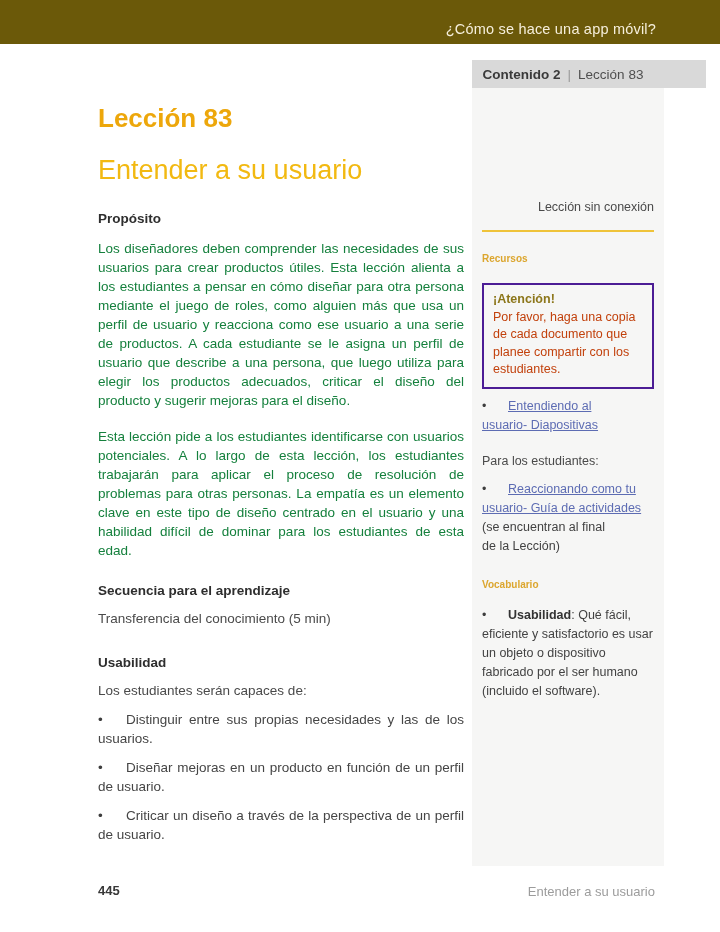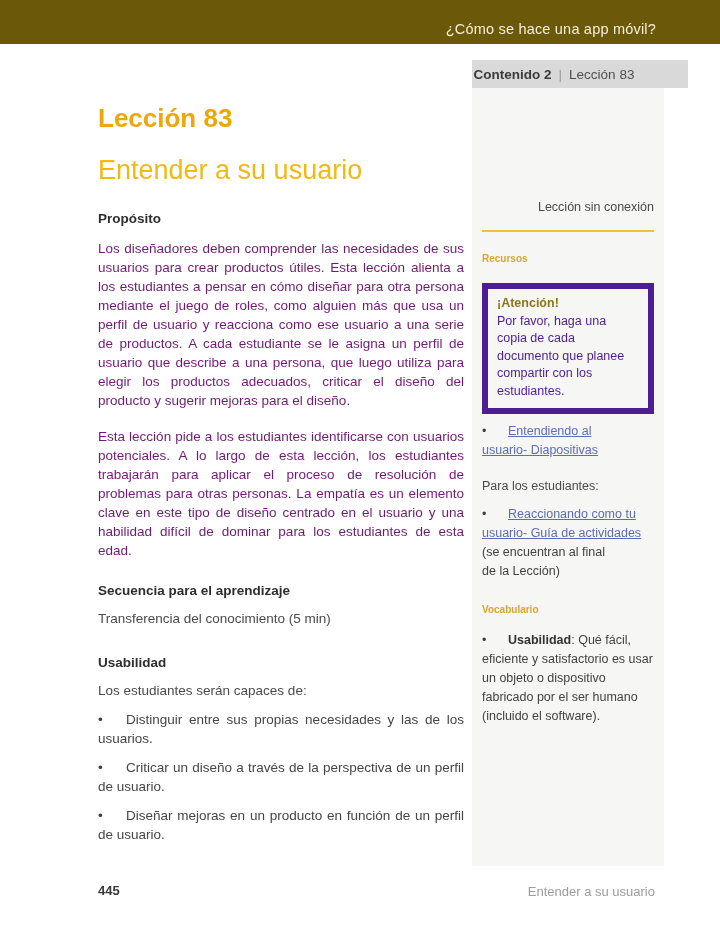--- a/index.html
+++ b/index.html
@@ -9,42 +9,42 @@
   }
   
   .top-banner{
     position:absolute;left:0;top:0;width:720px;height:44px;background:#6b5909;
     display:flex;justify-content:flex-end;align-items:center;box-sizing:border-box;
     padding-right:64px;padding-top:14px;
   }
   .top-banner span{color:#f6efdc;font-size:14.5px;letter-spacing:.2px;}
   
   .tab-bar{
-    position:absolute;left:472px;top:60px;width:216px;height:28px;background:#d9d9d9;
+    position:absolute;left:472px;top:60px;width:234px;height:28px;background:#d9d9d9;
     display:flex;align-items:center;justify-content:center;box-sizing:border-box;
     padding-right:52px;font-size:13.5px;white-space:pre;
   }
   .tab-bar .unit{color:#3a3a3a;font-weight:bold;}
   .tab-bar .sep{color:#999999;padding:0 7px;}
   .tab-bar .lesson{color:#4f4f4f;}
   
   .sidebar{
     position:absolute;left:472px;top:88px;width:192px;height:778px;background:#f6f6f5;
     box-sizing:border-box;padding:12px 10px;font-size:12.5px;color:#4e4e4e;line-height:19px;
   }
   .offline-label{margin-top:98px;text-align:right;color:#4a4a4a;}
   .sidebar-divider{margin-top:13px;border:0;border-top:2px solid #efc339;height:0;}
   .side-heading{font-weight:bold;color:#dca62e;font-size:10px;}
   .recursos-heading{margin-top:17px;}
   .attention-box{
-    margin-top:15px;border:6px solid #4c1d95;box-sizing:border-box;
+    margin-top:15px;border:2px solid #4c1d95;box-sizing:border-box;
     padding:6px 9px 8px 9px;line-height:17.5px;
   }
   .attention-title{font-weight:bold;color:#8c761a;}
-  .attention-body{color:#4c1d95;}
+  .attention-body{color:#c2410c;}
   .side-label{margin-top:13px;color:#4a4a4a;}
   .link-item{margin-top:8px;}
   .bullet{display:inline-block;width:26px;color:#3d3d3d;}
   .side-link{color:#5d6cb3;text-decoration:underline;white-space:pre-line;}
   .students-label{margin-top:17px;}
   .student-link-item{margin-top:9px;}
   .profiles-item{margin-top:23px;color:#424242;}
   .profiles-note{white-space:pre-line;color:#424242;}
   .vocab-heading{margin-top:19px;}
   .vocab-item{margin-top:12px;color:#424242;}
@@ -52,21 +52,21 @@
   
   .main-col{position:absolute;left:98px;top:0;width:366px;color:#454545;}
   .lesson-number{
     margin:102px 0 0 0;font-size:26px;line-height:32px;font-weight:bold;color:#eda70b;
   }
   .lesson-title{
     margin:18px 0 0 0;font-size:27px;line-height:36px;font-weight:400;color:#f2b911;
   }
   .h3{margin:21px 0 0 0;font-size:13.5px;line-height:19px;font-weight:bold;color:#2e2e2e;}
   .para{
-    margin:11px 0 0 0;font-size:13.5px;line-height:19px;text-align:justify;color:#701a75;
+    margin:11px 0 0 0;font-size:13.5px;line-height:19px;text-align:justify;color:#15803d;
   }
   .para.second{margin-top:17px;}
   .seq-item{margin:9px 0 0 0;font-size:13.5px;line-height:19px;color:#4a4a4a;}
   .seq-item.first{margin-top:10px;}
   .obj-heading{margin-top:25px;}
   .obj-intro{margin:9px 0 0 0;font-size:13.5px;line-height:19px;color:#4a4a4a;}
   .obj-item{
     margin:10px 0 0 0;font-size:13.5px;line-height:19px;text-align:justify;color:#454545;
   }
   .obj-item .bullet{width:28px;}
@@ -100,22 +100,22 @@
     <h3 class="h3">Propósito</h3>
     <p class="para">Los diseñadores deben comprender las necesidades de sus usuarios para crear productos útiles. Esta lección alienta a los estudiantes a pensar en cómo diseñar para otra persona mediante el juego de roles, como alguien más que usa un perfil de usuario y reacciona como ese usuario a una serie de productos. A cada estudiante se le asigna un perfil de usuario que describe a una persona, que luego utiliza para elegir los productos adecuados, criticar el diseño del producto y sugerir mejoras para el diseño.</p>
     <p class="para second">Esta lección pide a los estudiantes identificarse con usuarios potenciales. A lo largo de esta lección, los estudiantes trabajarán para aplicar el proceso de resolución de problemas para otras personas. La empatía es un elemento clave en este tipo de diseño centrado en el usuario y una habilidad difícil de dominar para los estudiantes de esta edad.</p>
 
     <h3 class="h3">Secuencia para el aprendizaje</h3>
     <p class="seq-item">Transferencia del conocimiento (5 min)</p>
 
     <h3 class="h3 obj-heading">Usabilidad</h3>
     <p class="obj-intro">Los estudiantes serán capaces de:</p>
     <p class="obj-item"><span class="bullet">•</span><span>Distinguir entre sus propias necesidades y las de los usuarios.</span></p>
+    <p class="obj-item"><span class="bullet">•</span><span>Diseñar mejoras en un producto en función de un perfil de usuario.</span></p>
     <p class="obj-item"><span class="bullet">•</span><span>Criticar un diseño a través de la perspectiva de un perfil de usuario.</span></p>
-    <p class="obj-item"><span class="bullet">•</span><span>Diseñar mejoras en un producto en función de un perfil de usuario.</span></p>
   </main>
 
   <aside class="sidebar">
     <div class="offline-label">Lección sin conexión</div>
     <hr class="sidebar-divider">
 
     <div class="side-heading recursos-heading">Recursos</div>
 
     <div class="attention-box">
       <div class="attention-title">¡Atención!</div>

